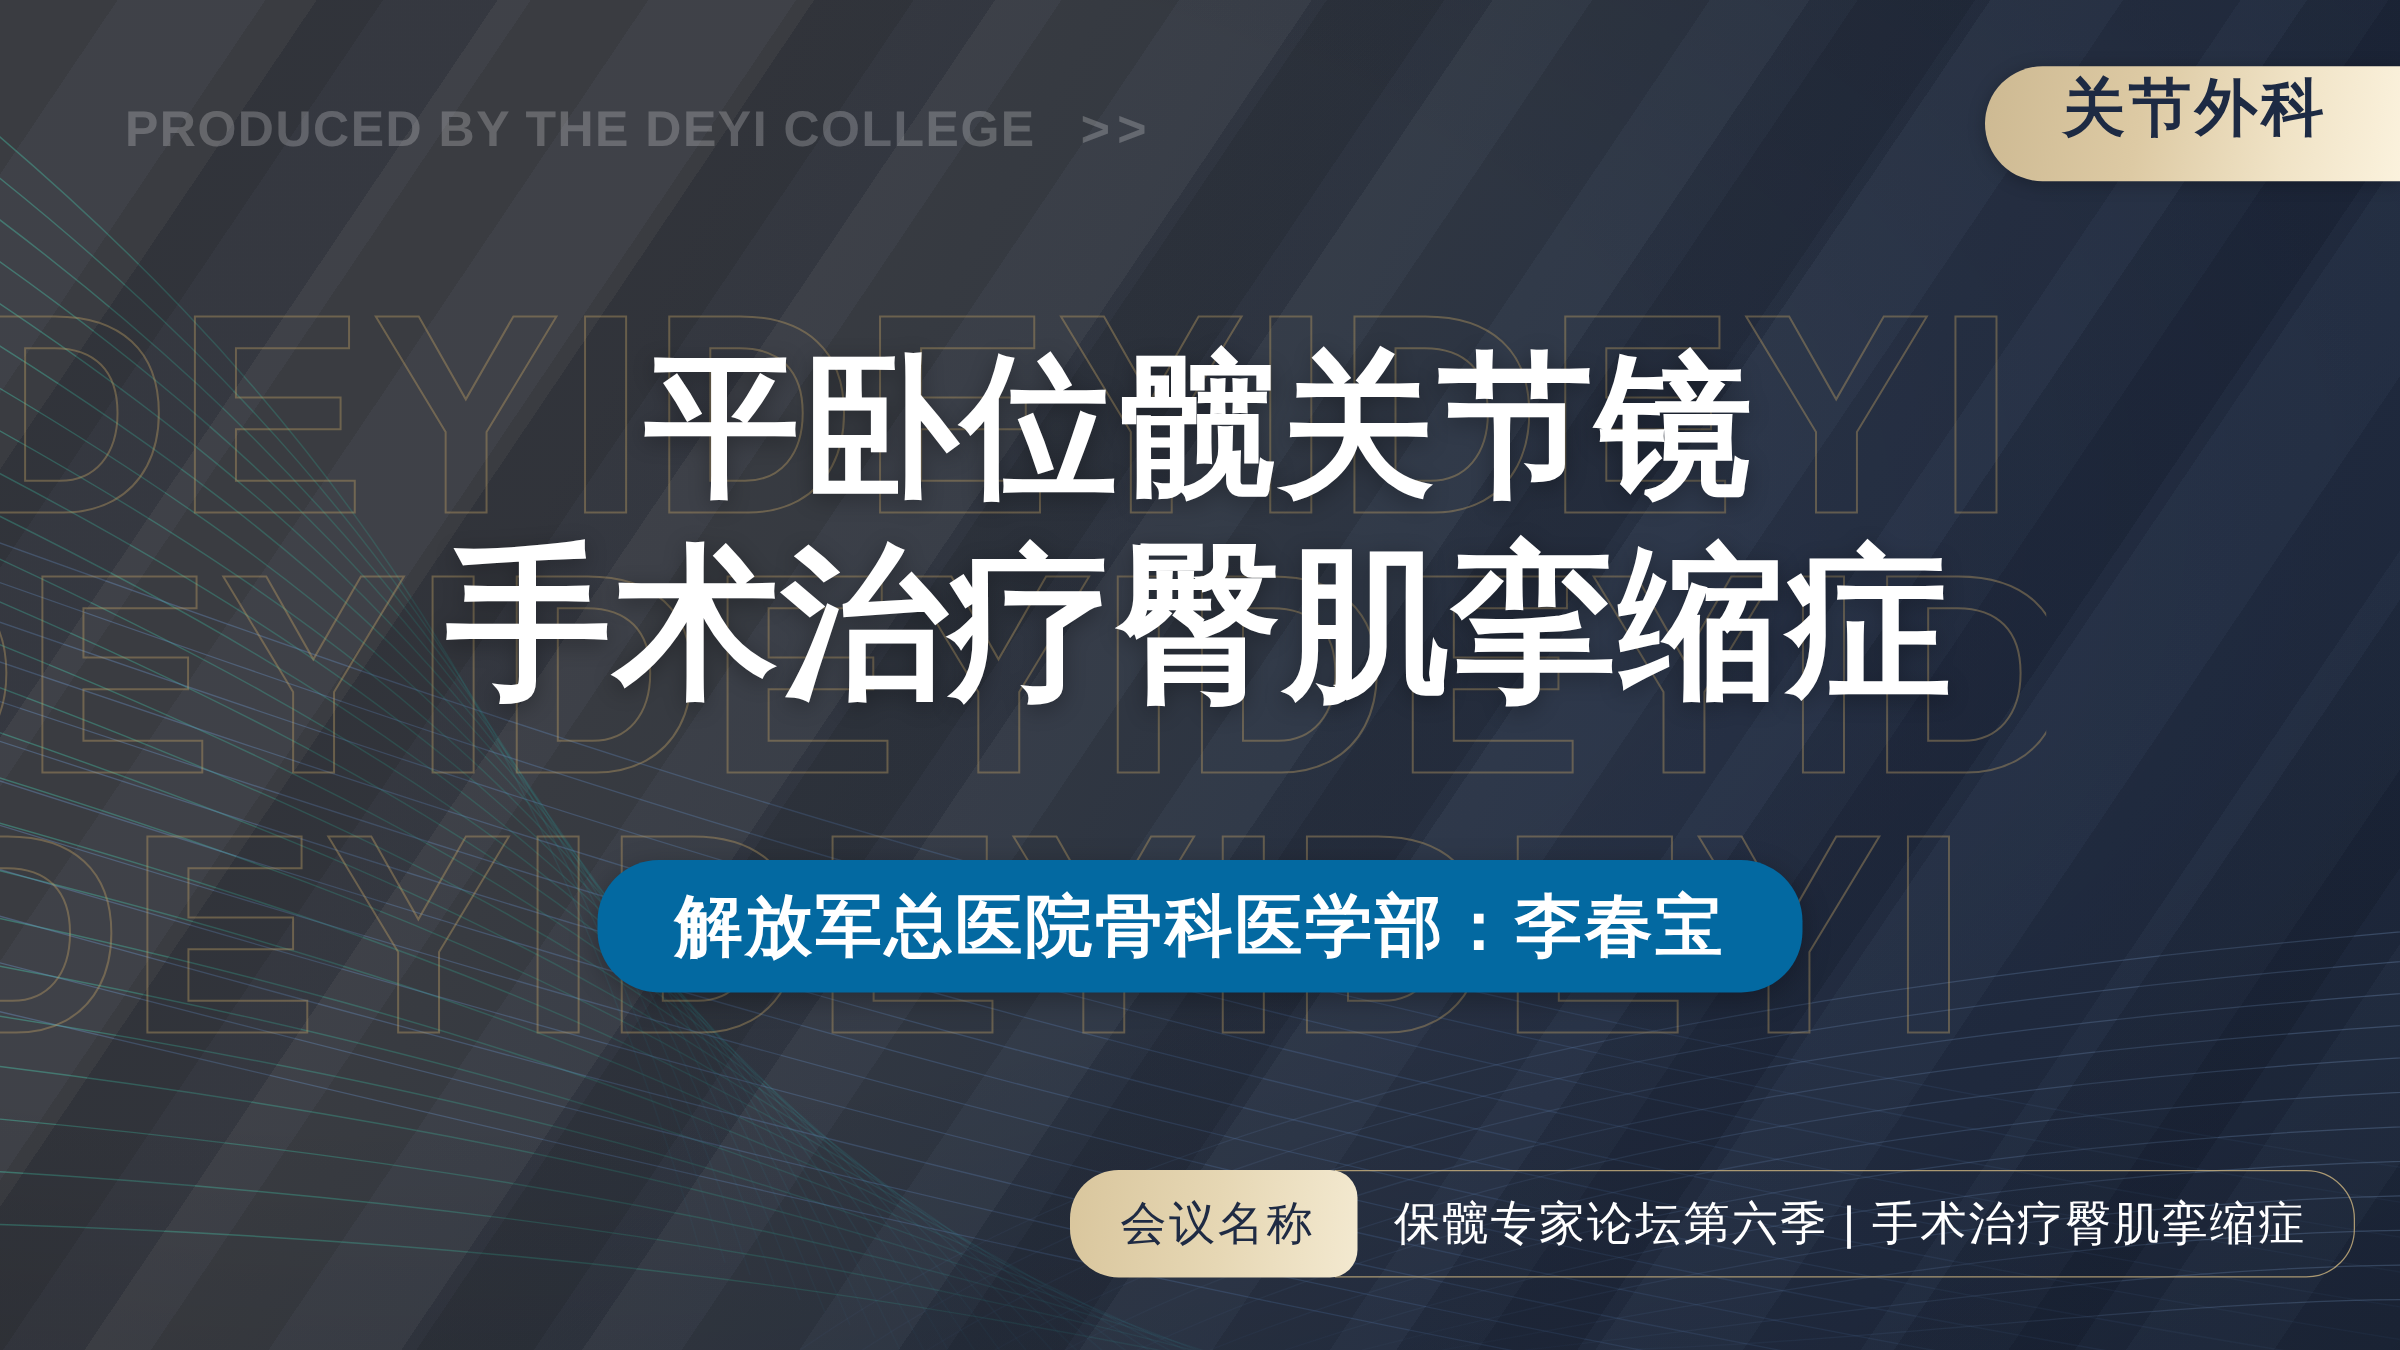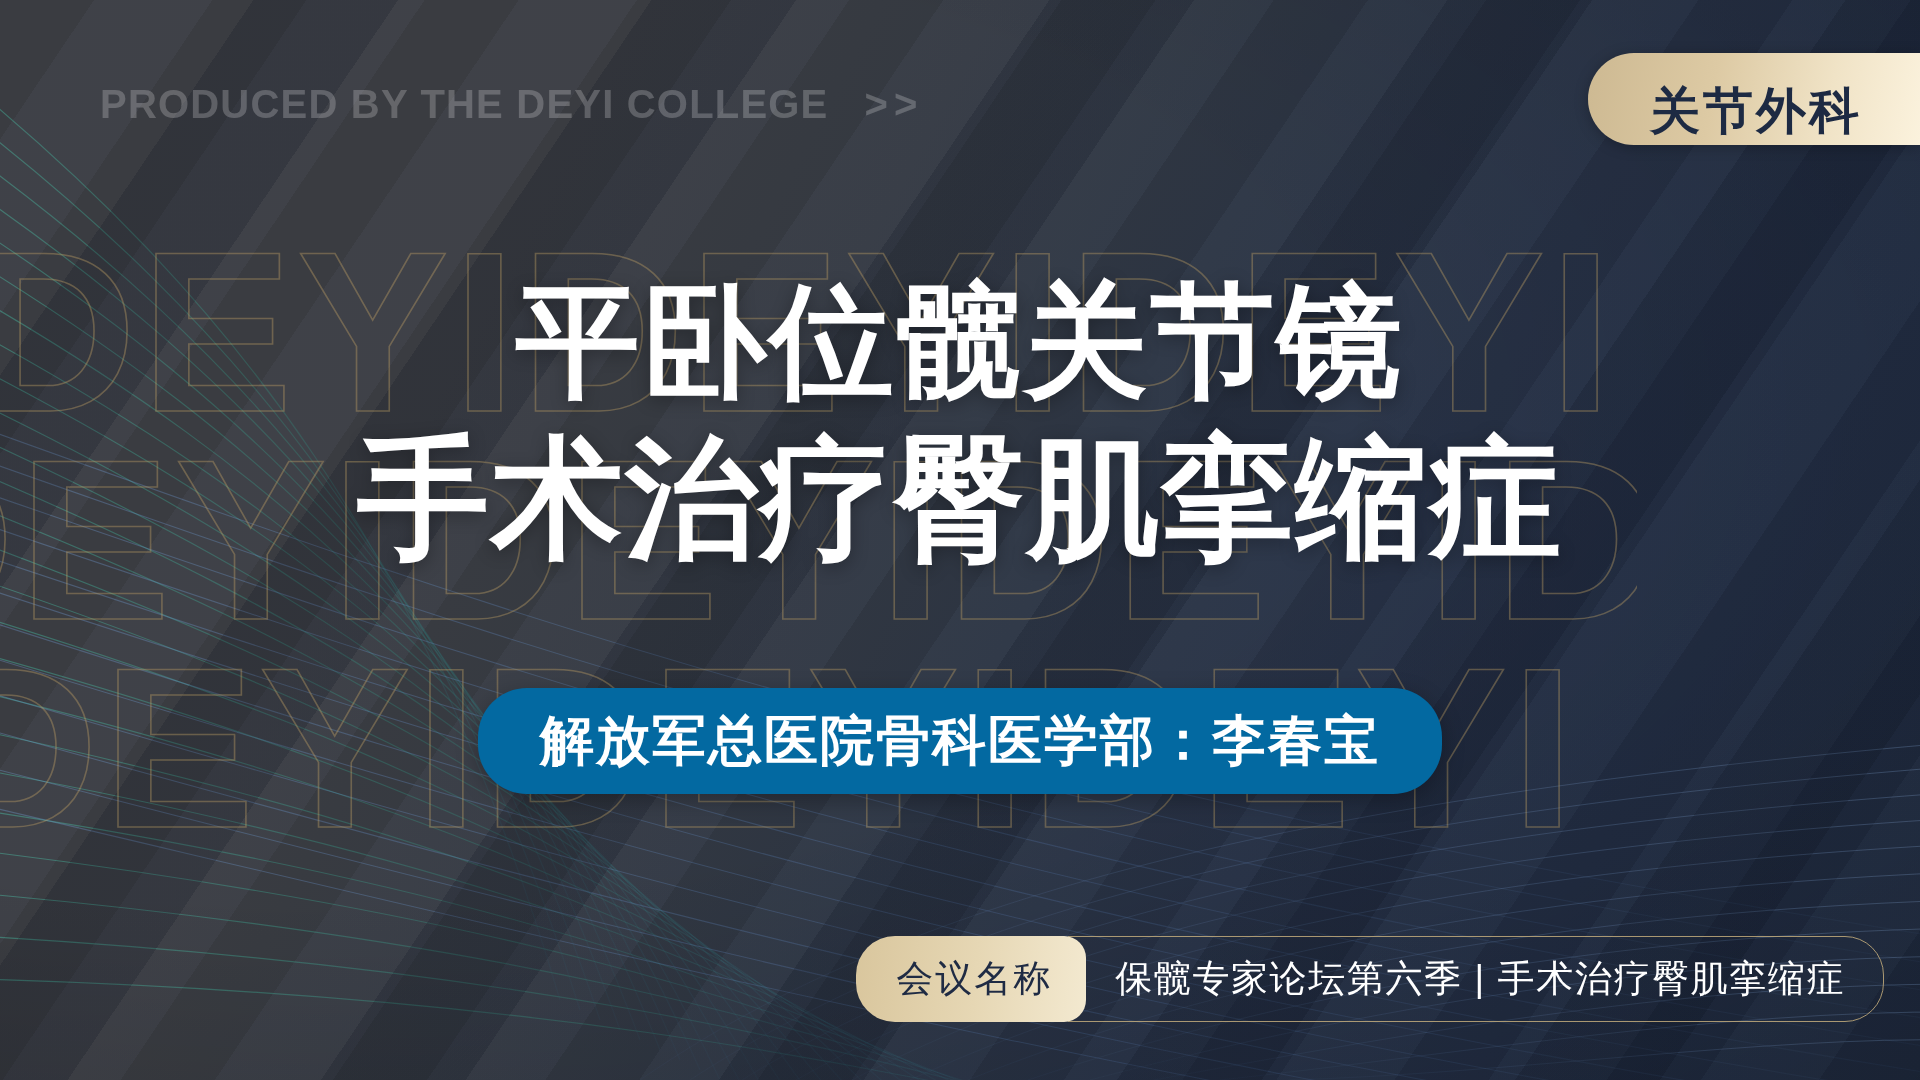--- a/index.html
+++ b/index.html
@@ -91,21 +91,21 @@
     color:rgba(255,255,255,0.22);
     letter-spacing:6px;
   }
 
   
   .badge{
     position:absolute;
     right:0;top:53px;
     height:92px;
     padding:0 58px 0 62px;
-    display:flex;align-items:flex-end;
+    display:flex;align-items:flex-start;
     border-radius:46px 0 0 46px;
     background:linear-gradient(100deg,#cdb992 0%,#ddcaa4 38%,#f0e3c6 72%,#fbf2dd 100%);
     box-shadow:0 2px 14px rgba(0,0,0,.25);
   }
   .badge span{
     font-size:50px;font-weight:700;
     color:#1d2a43;
     letter-spacing:3px;
     white-space:nowrap;
   }

